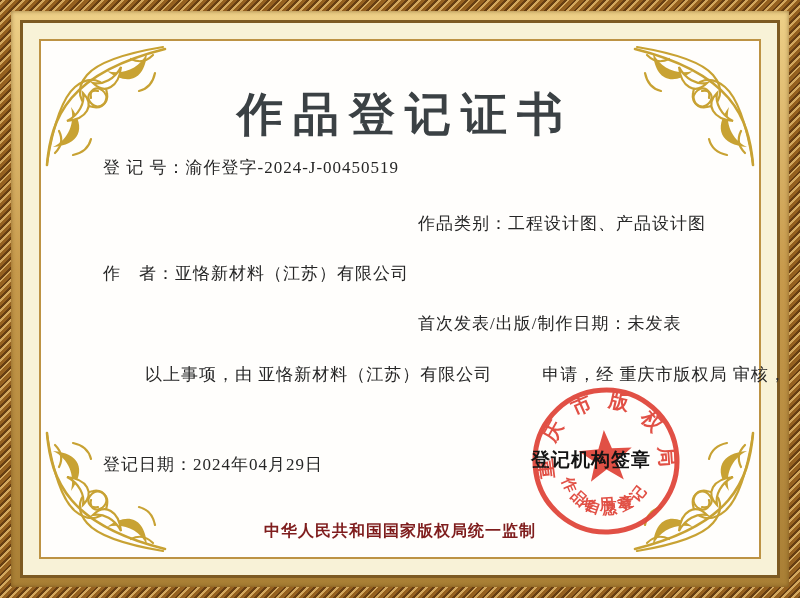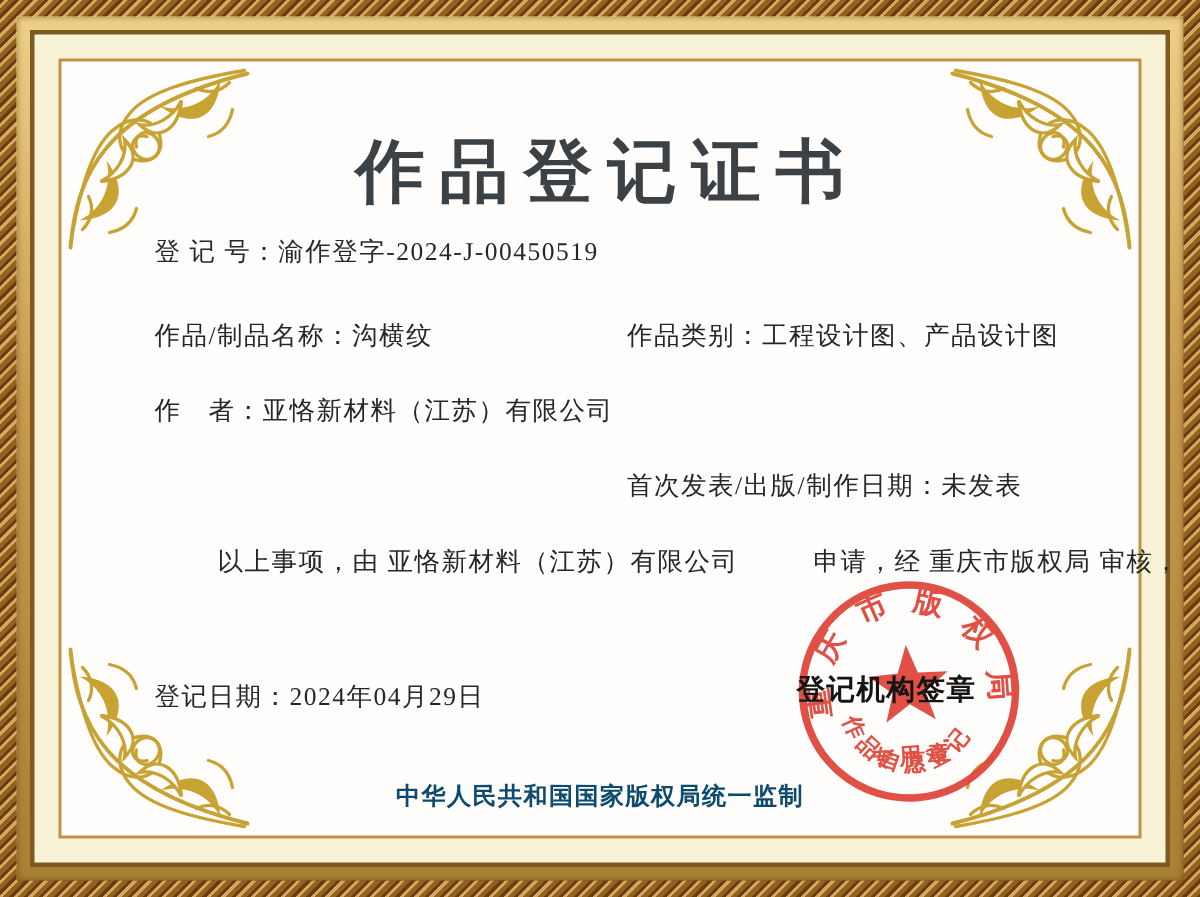--- a/index.html
+++ b/index.html
@@ -41,21 +41,21 @@
   .r-owner  { top:262px; left:418px; }
   .r-cdate  { top:312px; left:103px; }
   .r-fpub   { top:312px; left:418px;text-align:right; }
   .r-para1  { top:363px; left:145px; }
   .r-para2  { top:408px; left:103px; }
   .r-rdate  { top:453px; left:103px; }
   .gap { display:inline-block; width:50px; }
   .footer {
     position:absolute; top:521px; left:0; right:0; z-index:2;
     text-align:center; font-size:16px; font-weight:600;
-    letter-spacing:1px; color:#0c4a6e;
+    letter-spacing:1px; color:#7f1d1d;
   }
 
   
   .seal { position:absolute; top:382px; left:527px; width:158px; height:158px; z-index:3; opacity:.95; }
   .seal-label {
     position:absolute; top:447px; left:531px; width:152px; z-index:4;
     text-align:left; font-size:19px; font-weight:600; color:#141414;
     letter-spacing:1px; white-space:nowrap;
   }
   .defs-hidden { position:absolute; width:0; height:0; overflow:hidden; }
@@ -100,21 +100,20 @@
       <use href="#flourish" xlink:href="#flourish"></use>
     </svg>
   <svg class="corner br" viewBox="0 0 125 125">
       <use href="#flourish" xlink:href="#flourish"></use>
     </svg>
 
   <div class="title">作品登记证书</div>
 
   <div class="row r-reg"><span>登 记 号：</span><span>渝作登字-2024-J-00450519</span></div>
 
-  <div class="row r-name"><span>作品/制品名称：</span><span>沟横纹</span></div>
 
   <div class="row r-cat"><span>作品类别：</span><span>工程设计图、产品设计图</span></div>
 
   <div class="row r-author"><span>作　者：</span><span>亚恪新材料（江苏）有限公司</span></div>
 
 
 
   <div class="row r-fpub"><span>首次发表/出版/制作日期：</span><span>未发表</span></div>
 
   <div class="row r-para1"><span>以上事项，由 </span><span>亚恪新材料（江苏）有限公司</span><span class="gap"></span><span>申请，经 </span><span>重庆市版权局</span><span> 审核，</span></div>

